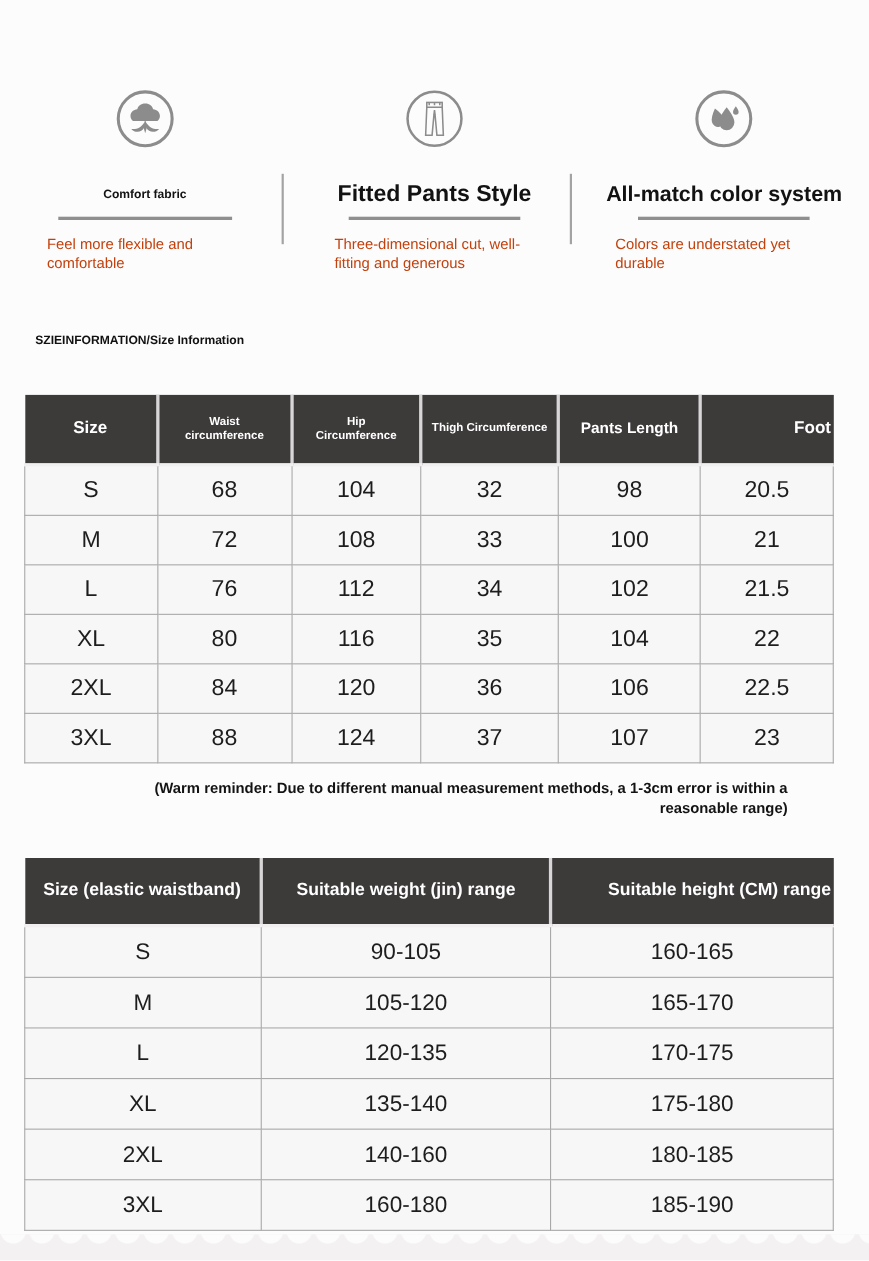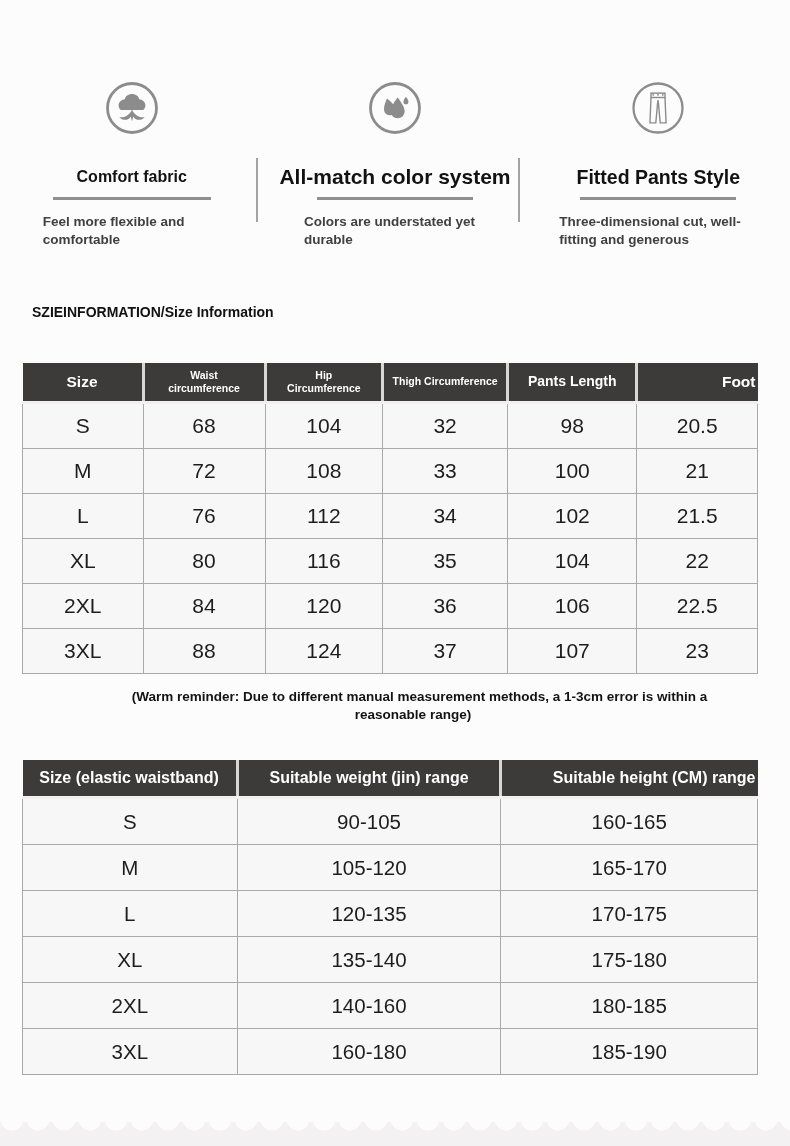--- a/index.html
+++ b/index.html
@@ -10,53 +10,53 @@
   }
 
   
   .features { display:flex; padding-top:80px; height:178px; }
   .feature { flex:1 1 33.33%; text-align:center; }
   .icon-wrap { height:56px; display:flex; justify-content:center; }
   .feature-title {
     height:34px; margin-top:24px; display:flex; align-items:center; justify-content:center;
     font-weight:800; color:#121212; letter-spacing:0;
   }
-  .feature:nth-child(1) .feature-title { font-size:16px; }
+  .feature:nth-child(1) .feature-title { font-size:11px; }
   .feature:nth-child(2) .feature-title { font-size:21px; }
   .feature:nth-child(3) .feature-title { font-size:19.5px; }
   .feature-underline { height:3px; background:#8f8f8f; margin:3px auto 0 auto; }
   .feature:nth-child(1) .feature-underline { width:158px; }
   .feature:nth-child(2) .feature-underline { width:156px; }
   .feature:nth-child(3) .feature-underline { width:156px; }
   .feature-sub {
     margin:13px auto 0 auto; text-align:left;
-    font-size:13.5px; font-weight:700; color:#404040; line-height:18px;
+    font-size:13.5px; font-weight:400; color:#c2410c; line-height:18px;
   }
   .feature:nth-child(1) .feature-sub { width:178px; }
   .feature:nth-child(2) .feature-sub { width:182px; }
   .feature:nth-child(3) .feature-sub { width:198px; }
   .vert-sep { position:absolute; top:158px; width:2px; height:64px; background:#a3a3a3; }
   .vert-sep.sep1 { left:256px; }
   .vert-sep.sep2 { left:518px; }
 
   
   .section-heading {
-    font-size:14px; font-weight:800; color:#111;
+    font-size:11px; font-weight:800; color:#111;
   }
   .heading-info { margin:46px 0 0 32px; }
   .heading-advice { margin:15px 0 0 48px; }
 
   
   table.size-table {
     border-collapse:collapse; width:736px; margin:0 22px; table-layout:fixed;
   }
   table.size-table thead th {
     background:#3d3a3a; color:#ffffff; font-weight:700;
     border-right:3px solid #d8d6d6; white-space:pre-line; line-height:1.25;
-    padding:0 2px;
+    padding:12px 2px;
   }
   table.size-table thead th:last-child { border-right:none;text-align:right; }
   table.size-table thead th { border-bottom:3px solid #f1efef; }
   table.size-table tbody td {
     background:#f8f7f7; border:1px solid #a9a9a9;
     text-align:center; color:#1d1d1d;
   }
   
   #size-info-table { margin-top:43px; }
   #size-info-table thead th { height:38px; font-size:10.5px; }
@@ -71,21 +71,21 @@
   
   #size-advice-table { margin-top:36px; }
   #size-advice-table thead th { height:36px; font-size:16px; }
   #size-advice-table col.c1 { width:29.2%; }
   #size-advice-table col.c2 { width:35.9%; }
   #size-advice-table col.c3 { width:34.9%; }
   #size-advice-table tbody td { height:43px; font-size:20.5px; }
 
   
   .reminder {
-    margin:14px 0 0 110px; width:606px; text-align:center; text-indent:13px;
+    margin:14px 0 0 110px; width:606px; text-align:right; text-indent:13px;
     font-size:13.5px; font-weight:800; color:#131313; line-height:18px;
   }
 
   
   .bottom-strip {
     position:absolute; bottom:0; left:0; width:100%; height:24px;
     background-color:#f3f1f1;
     background-image:radial-gradient(circle at 12px -3px, #fdfcfc 11px, rgba(253,252,252,0) 12px);
     background-size:26px 24px; background-repeat:repeat-x;
   }
@@ -103,34 +103,20 @@
           <circle cx="32" cy="32" r="28" fill="none" stroke="#8c8c8c" stroke-width="3.2"></circle>
           <path fill="#8c8c8c" d="M32 16c-4.5 0-7.5 2.8-8.3 6-3.8.3-7 3.1-7 7 0 2.2 1 4 2.6 5.2h25.4C46.3 33 47.3 31.2 47.3 29c0-3.9-3.2-6.7-7-7-.8-3.2-3.8-6-8.3-6z"></path>
           <path fill="#8c8c8c" d="M31 36c-3 4.5-8 7.5-13.5 6.5 3.5 4 10.5 4.5 13.5-1.5z"></path>
           <path fill="#8c8c8c" d="M33 36c3 4.5 8 7.5 13.5 6.5-3.5 4-10.5 4.5-13.5-1.5z"></path>
           <path fill="#8c8c8c" d="M32 33l2.2 6.5L32 47l-2.2-7.5z"></path>
         </svg>
       </div>
       <div class="feature-title">Comfort fabric</div>
       <div class="feature-underline"></div>
       <div class="feature-sub">Feel more flexible and comfortable</div>
-    </div>
-
-    <div class="feature">
-      <div class="icon-wrap">
-        <svg width="56" height="56" viewBox="0 0 64 64">
-          <circle cx="32" cy="32" r="28" fill="none" stroke="#8c8c8c" stroke-width="3.2"></circle>
-          <path fill="#8c8c8c" d="M25 21c4 5 6.5 9.5 6.5 13a6.5 6.5 0 0 1-13 0c0-3.5 2.5-8 6.5-13z" transform="rotate(-14 25 30)"></path>
-          <path fill="#8c8c8c" d="M35 20c5 6.5 8 11.5 8 15.8a8 8 0 0 1-16 0c0-4.3 3-9.3 8-15.8z"></path>
-          <path fill="#8c8c8c" d="M44.5 19c1.8 2.4 2.9 4.3 2.9 5.9a2.9 2.9 0 0 1-5.8 0c0-1.6 1.1-3.5 2.9-5.9z"></path>
-        </svg>
-      </div>
-      <div class="feature-title">All-match color system</div>
-      <div class="feature-underline"></div>
-      <div class="feature-sub">Colors are understated yet durable</div>
     </div>
 
     <div class="feature">
       <div class="icon-wrap">
         <svg width="56" height="56" viewBox="0 0 64 64">
           <circle cx="32" cy="32" r="28" fill="none" stroke="#8c8c8c" stroke-width="2.6"></circle>
           <g fill="none" stroke="#8c8c8c" stroke-width="1.6">
             <rect x="24" y="15" width="16" height="5"></rect>
             <path d="M24 20 L22.8 49 L29.5 49 L31.4 28 L32.6 28 L34.5 49 L41.2 49 L40 20"></path>
             <path d="M31.4 28 L32 23 L32.6 28"></path>
@@ -139,20 +125,34 @@
             <line x1="26.5" y1="15" x2="26.5" y2="18"></line>
             <line x1="32" y1="15" x2="32" y2="18"></line>
             <line x1="37.5" y1="15" x2="37.5" y2="18"></line>
           </g>
         </svg>
       </div>
       <div class="feature-title">Fitted Pants Style</div>
       <div class="feature-underline"></div>
       <div class="feature-sub">Three-dimensional cut, well-fitting and generous</div>
     </div>
+
+    <div class="feature">
+      <div class="icon-wrap">
+        <svg width="56" height="56" viewBox="0 0 64 64">
+          <circle cx="32" cy="32" r="28" fill="none" stroke="#8c8c8c" stroke-width="3.2"></circle>
+          <path fill="#8c8c8c" d="M25 21c4 5 6.5 9.5 6.5 13a6.5 6.5 0 0 1-13 0c0-3.5 2.5-8 6.5-13z" transform="rotate(-14 25 30)"></path>
+          <path fill="#8c8c8c" d="M35 20c5 6.5 8 11.5 8 15.8a8 8 0 0 1-16 0c0-4.3 3-9.3 8-15.8z"></path>
+          <path fill="#8c8c8c" d="M44.5 19c1.8 2.4 2.9 4.3 2.9 5.9a2.9 2.9 0 0 1-5.8 0c0-1.6 1.1-3.5 2.9-5.9z"></path>
+        </svg>
+      </div>
+      <div class="feature-title">All-match color system</div>
+      <div class="feature-underline"></div>
+      <div class="feature-sub">Colors are understated yet durable</div>
+    </div>
   </div>
 
   <div class="vert-sep sep1"></div>
   <div class="vert-sep sep2"></div>
 
   <div class="section-heading heading-info">SZIEINFORMATION/Size Information</div>
 
   <table class="size-table" id="size-info-table">
     <colgroup>
       <col class="c1">

